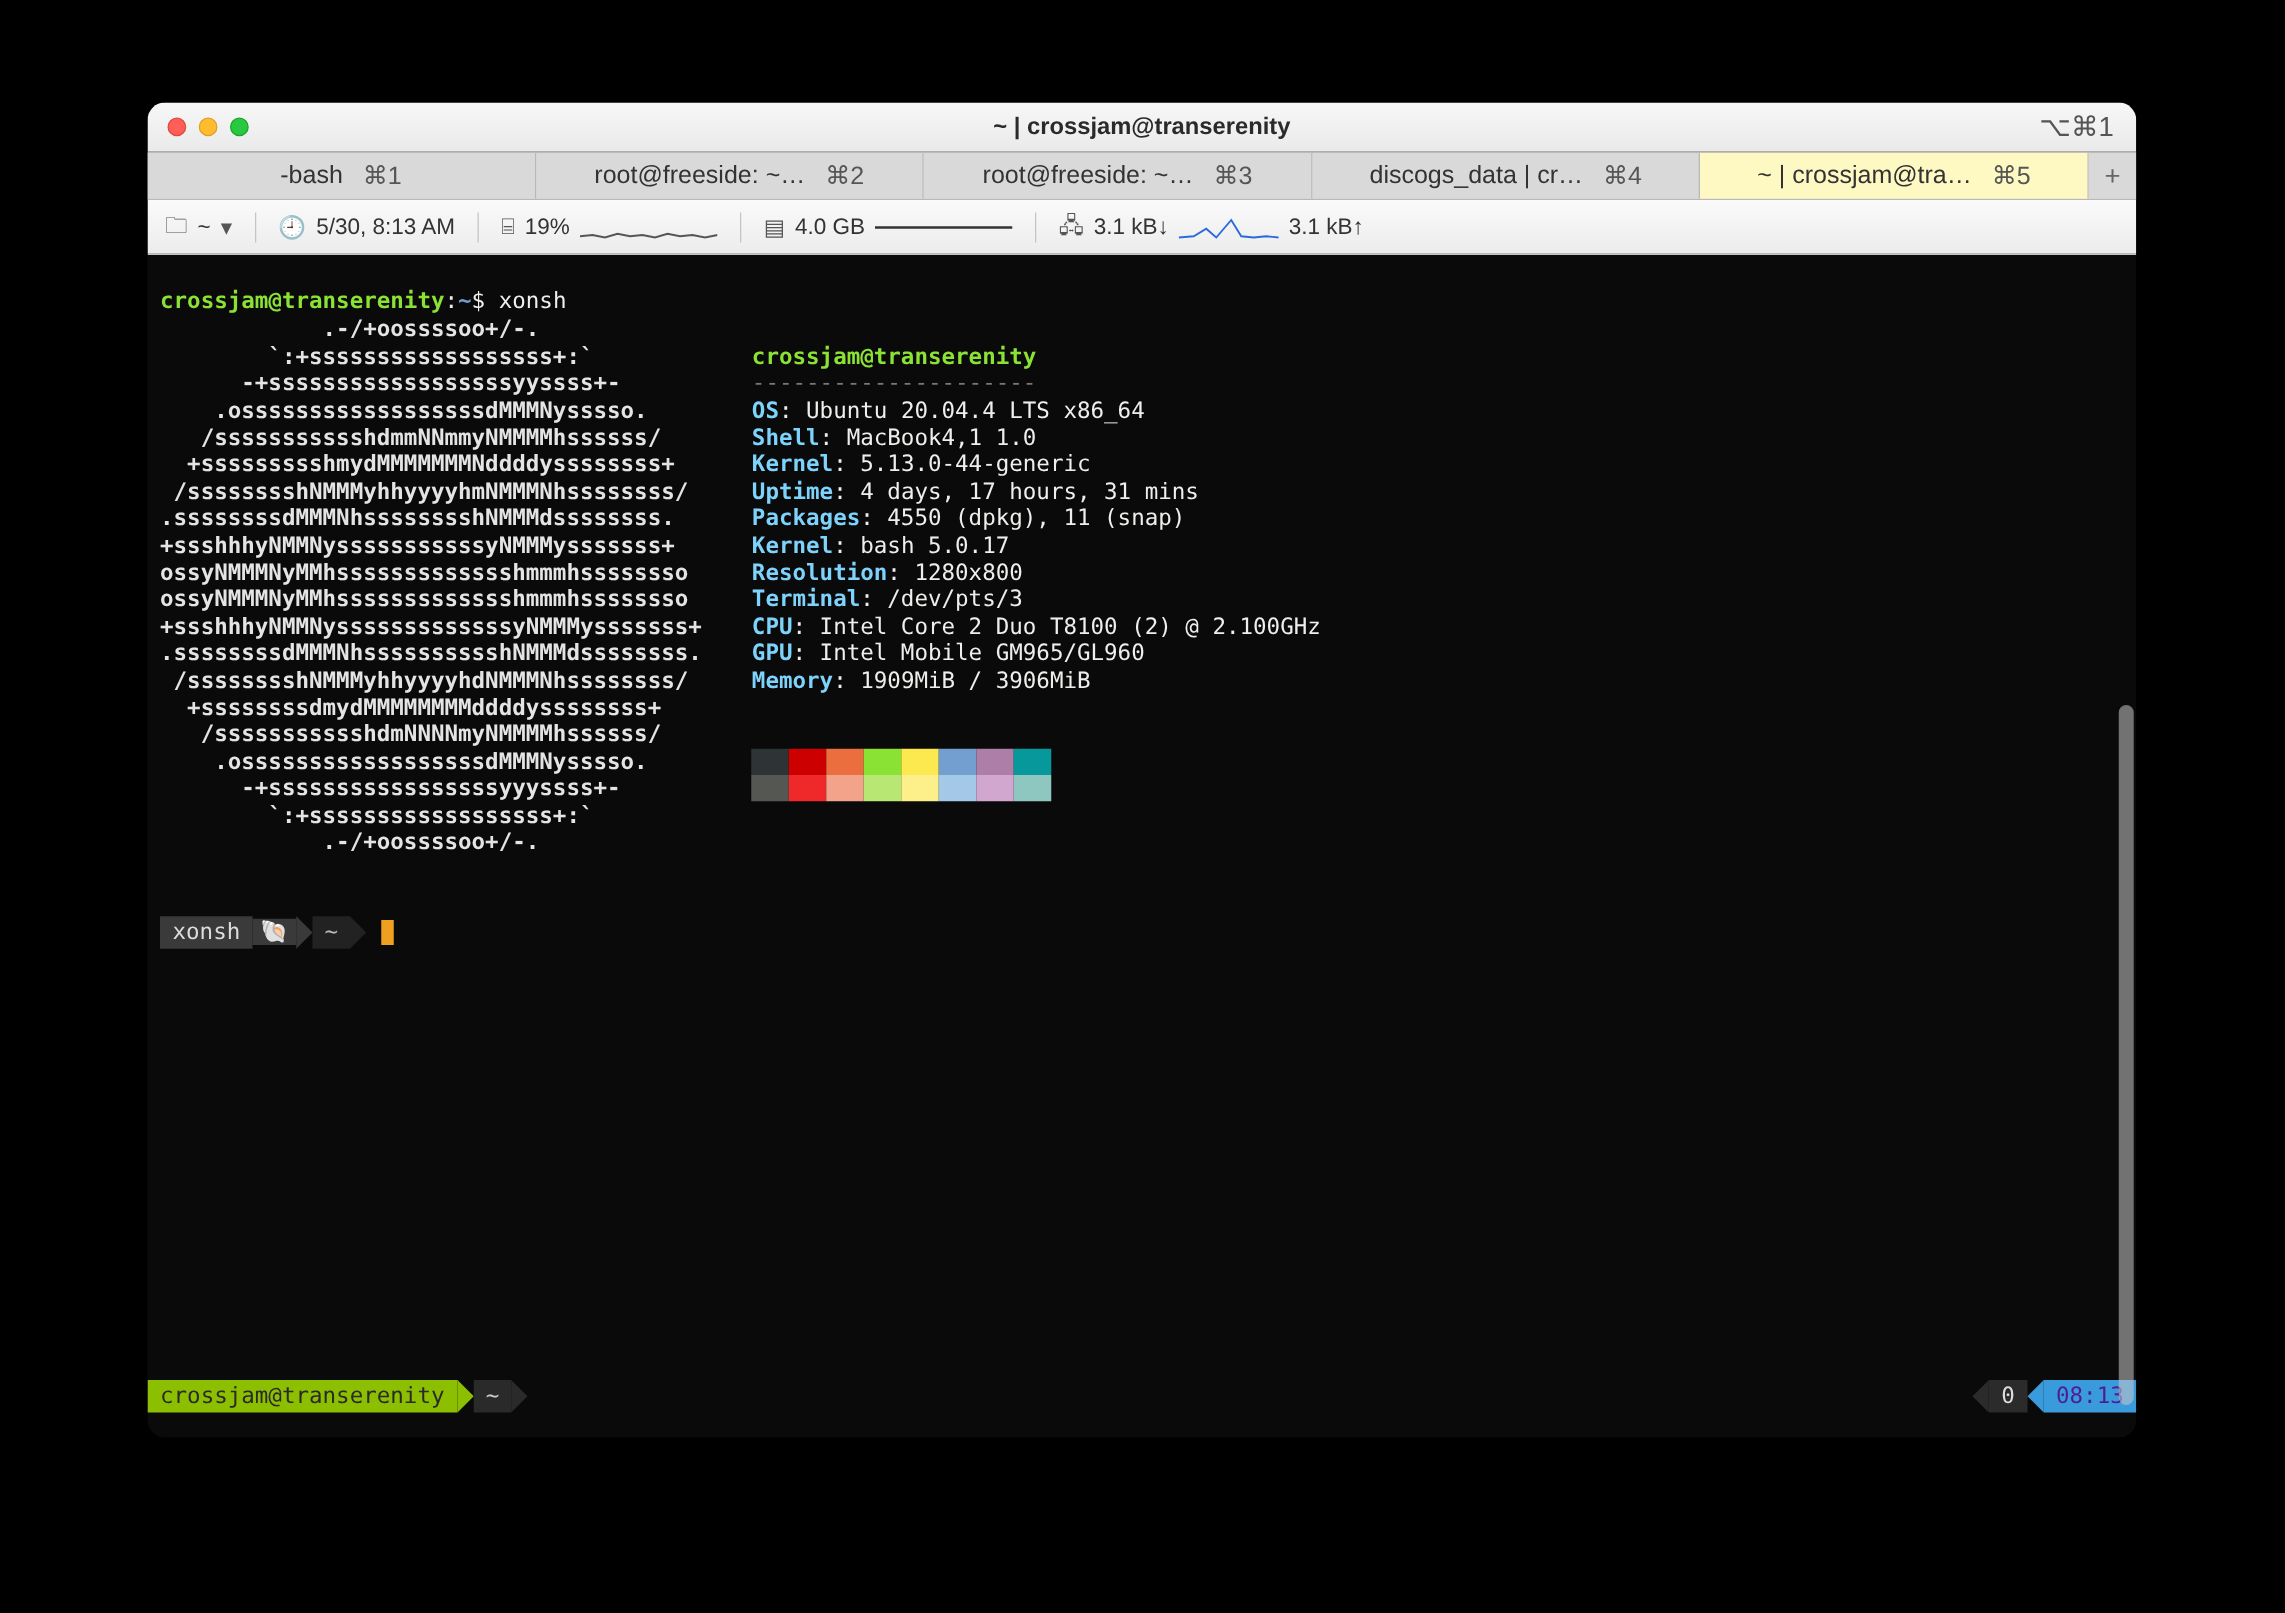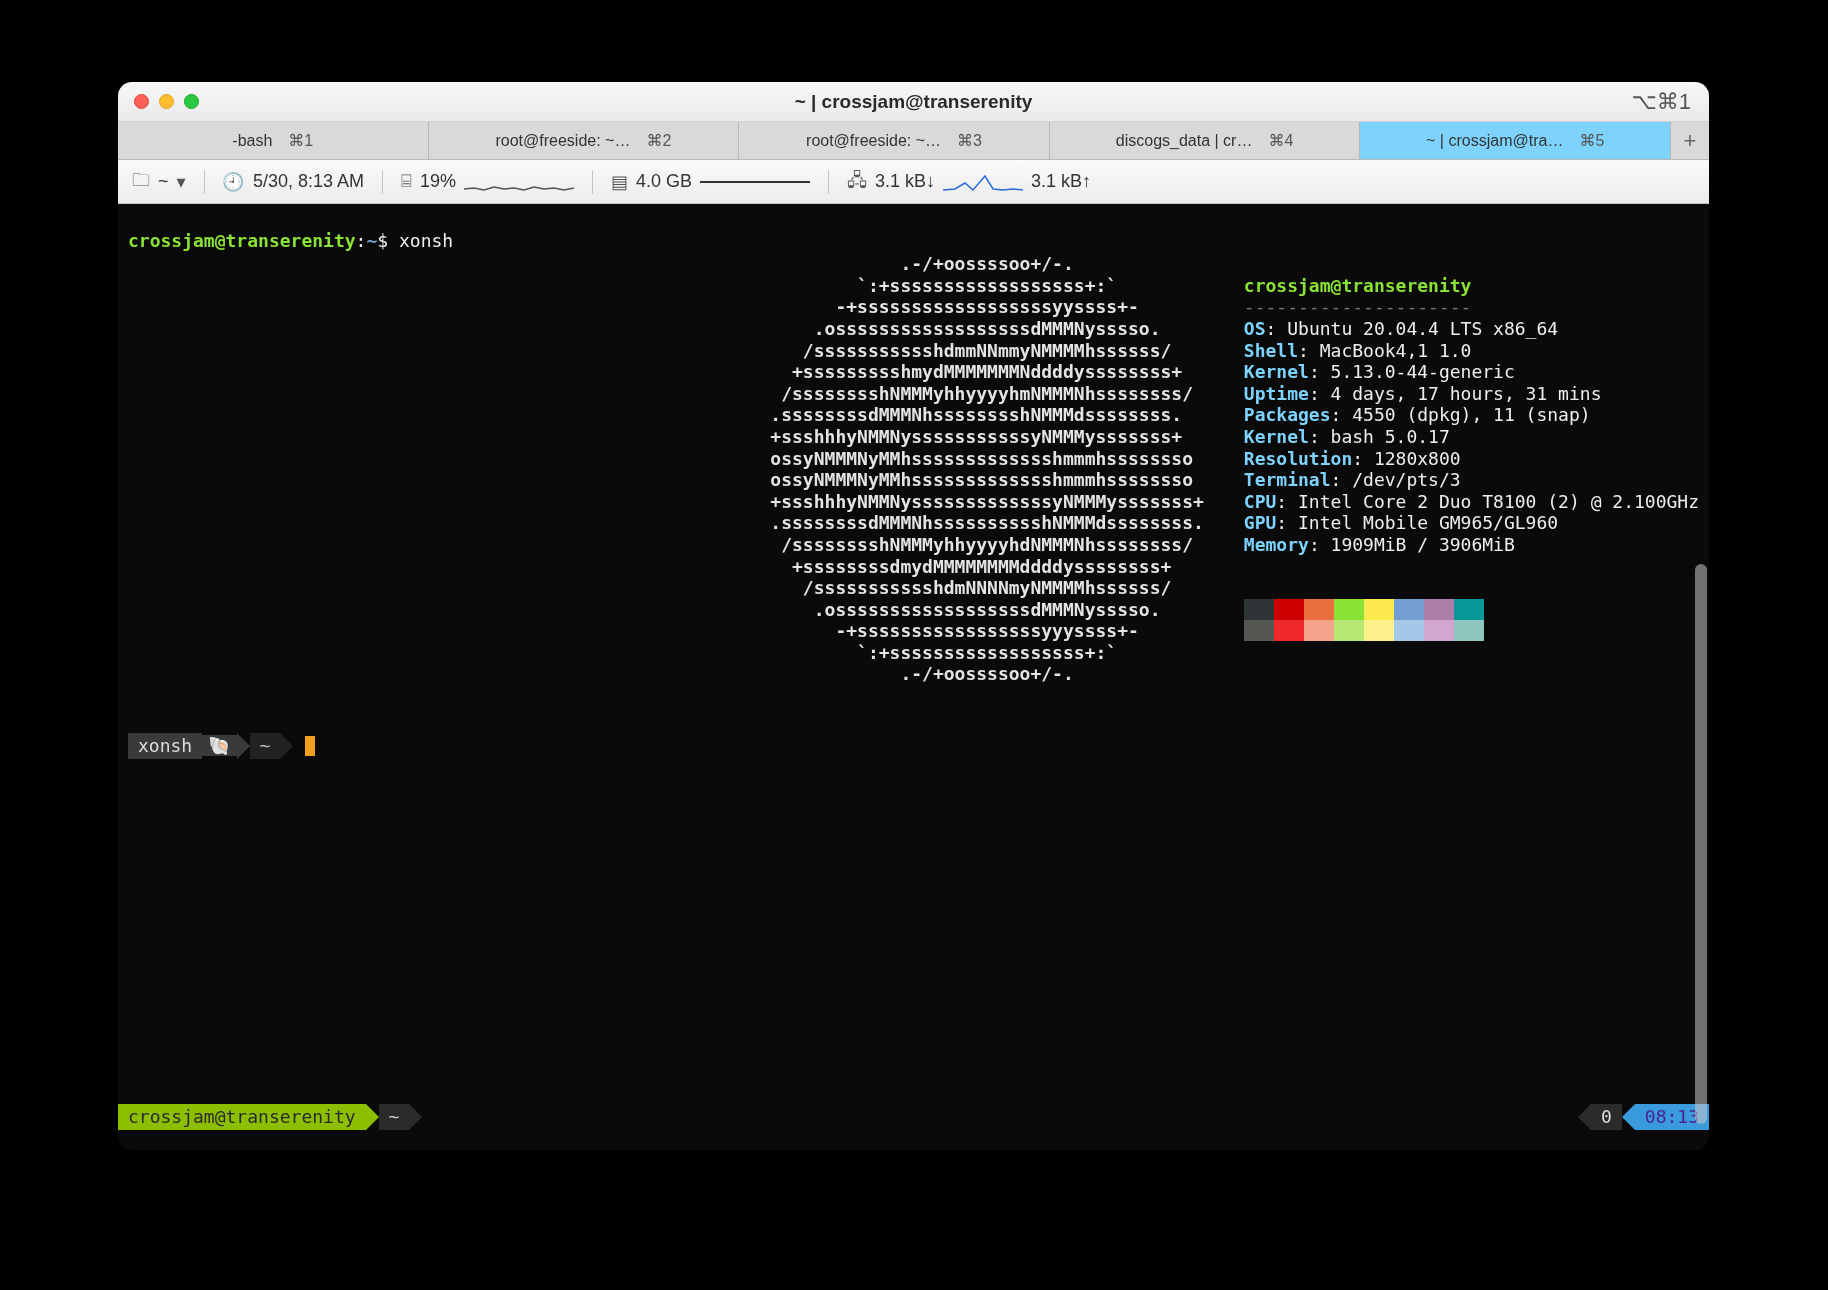--- a/index.html
+++ b/index.html
@@ -24,22 +24,22 @@
   }
   .traffic { display: flex; gap: 10px; margin-left: 16px; }
   .dot { width: 15px; height: 15px; border-radius: 50%; }
   .dot.r { background:#ff5f57; border:1px solid #e14640;}
   .dot.y { background:#febc2e; border:1px solid #dfa023;}
   .dot.g { background:#28c940; border:1px solid #1ba62c;}
   .title { position:absolute; left:0; right:0; text-align:center; font-size:19px; font-weight:600; color:#2a2a2a; pointer-events:none;}
   .title-right { margin-left:auto; margin-right:18px; font-size:22px; color:#555; font-weight:500;}
   
   .tabbar { height: 38px; background:#d4d4d4; display:flex; border-bottom:1px solid #b8b8b8;}
-  .tab { flex:1; display:flex; align-items:center; justify-content:center; gap:16px; font-size:16px; color:#333; border-right:1px solid #b8b8b8; background:#d9d9d9;}
-  .tab.active { background:#7dd3fc;}
+  .tab { flex:1; display:flex; align-items:center; justify-content:center; gap:16px; font-size:20px; color:#333; border-right:1px solid #b8b8b8; background:#d9d9d9;}
+  .tab.active { background:#fef9c3;}
   .tab .sc { color:#555;}
   .newtab { width:38px; display:flex; align-items:center; justify-content:center; color:#666; font-size:22px; background:#d9d9d9;}
   
   .statusbar {
     height:44px;
     background:linear-gradient(#fafafa,#ececec);
     border-bottom:1px solid #c4c4c4;
     display:flex; align-items:center;
     padding:0 14px;
     font-size:18px; color:#333; gap:18px;
@@ -62,21 +62,21 @@
     white-space:pre;
   }
   .scrollbar { position:absolute; right:2px; top:360px; width:12px; height:560px; background:rgba(200,200,200,.55); border-radius:6px;}
   
   .green { color:#8ae234; font-weight:bold;}
   .blue { color:#729fcf; font-weight:bold;}
   .white { color:#eeeeec;}
   .bold { font-weight:bold;}
   .cursor { display:inline-block; width:10px; height:20px; background:#f0a020; vertical-align:middle;}
   
-  .nf { display:flex; gap:40px; margin-top:2px;justify-content:flex-end;}
+  .nf { display:flex; gap:40px; margin-top:2px;}
   .logo { color:#e4e4e4; font-weight:bold;}
   .info .lbl { color:#7dd3fc; font-weight:bold;}
   .sep { color:#777; }
   .swatches { display:flex; flex-direction:column; margin-top:22px;}
   .sw-row { display:flex; height:21px;}
   .sw { width:30px; height:21px;}
   
   .xprompt { margin-top:26px; display:flex; align-items:center; height:26px;}
   .seg { padding:0 10px; height:26px; display:flex; align-items:center; font-size:18px;}
   .seg.gray { background:#3a3a3a; color:#ddd;}

